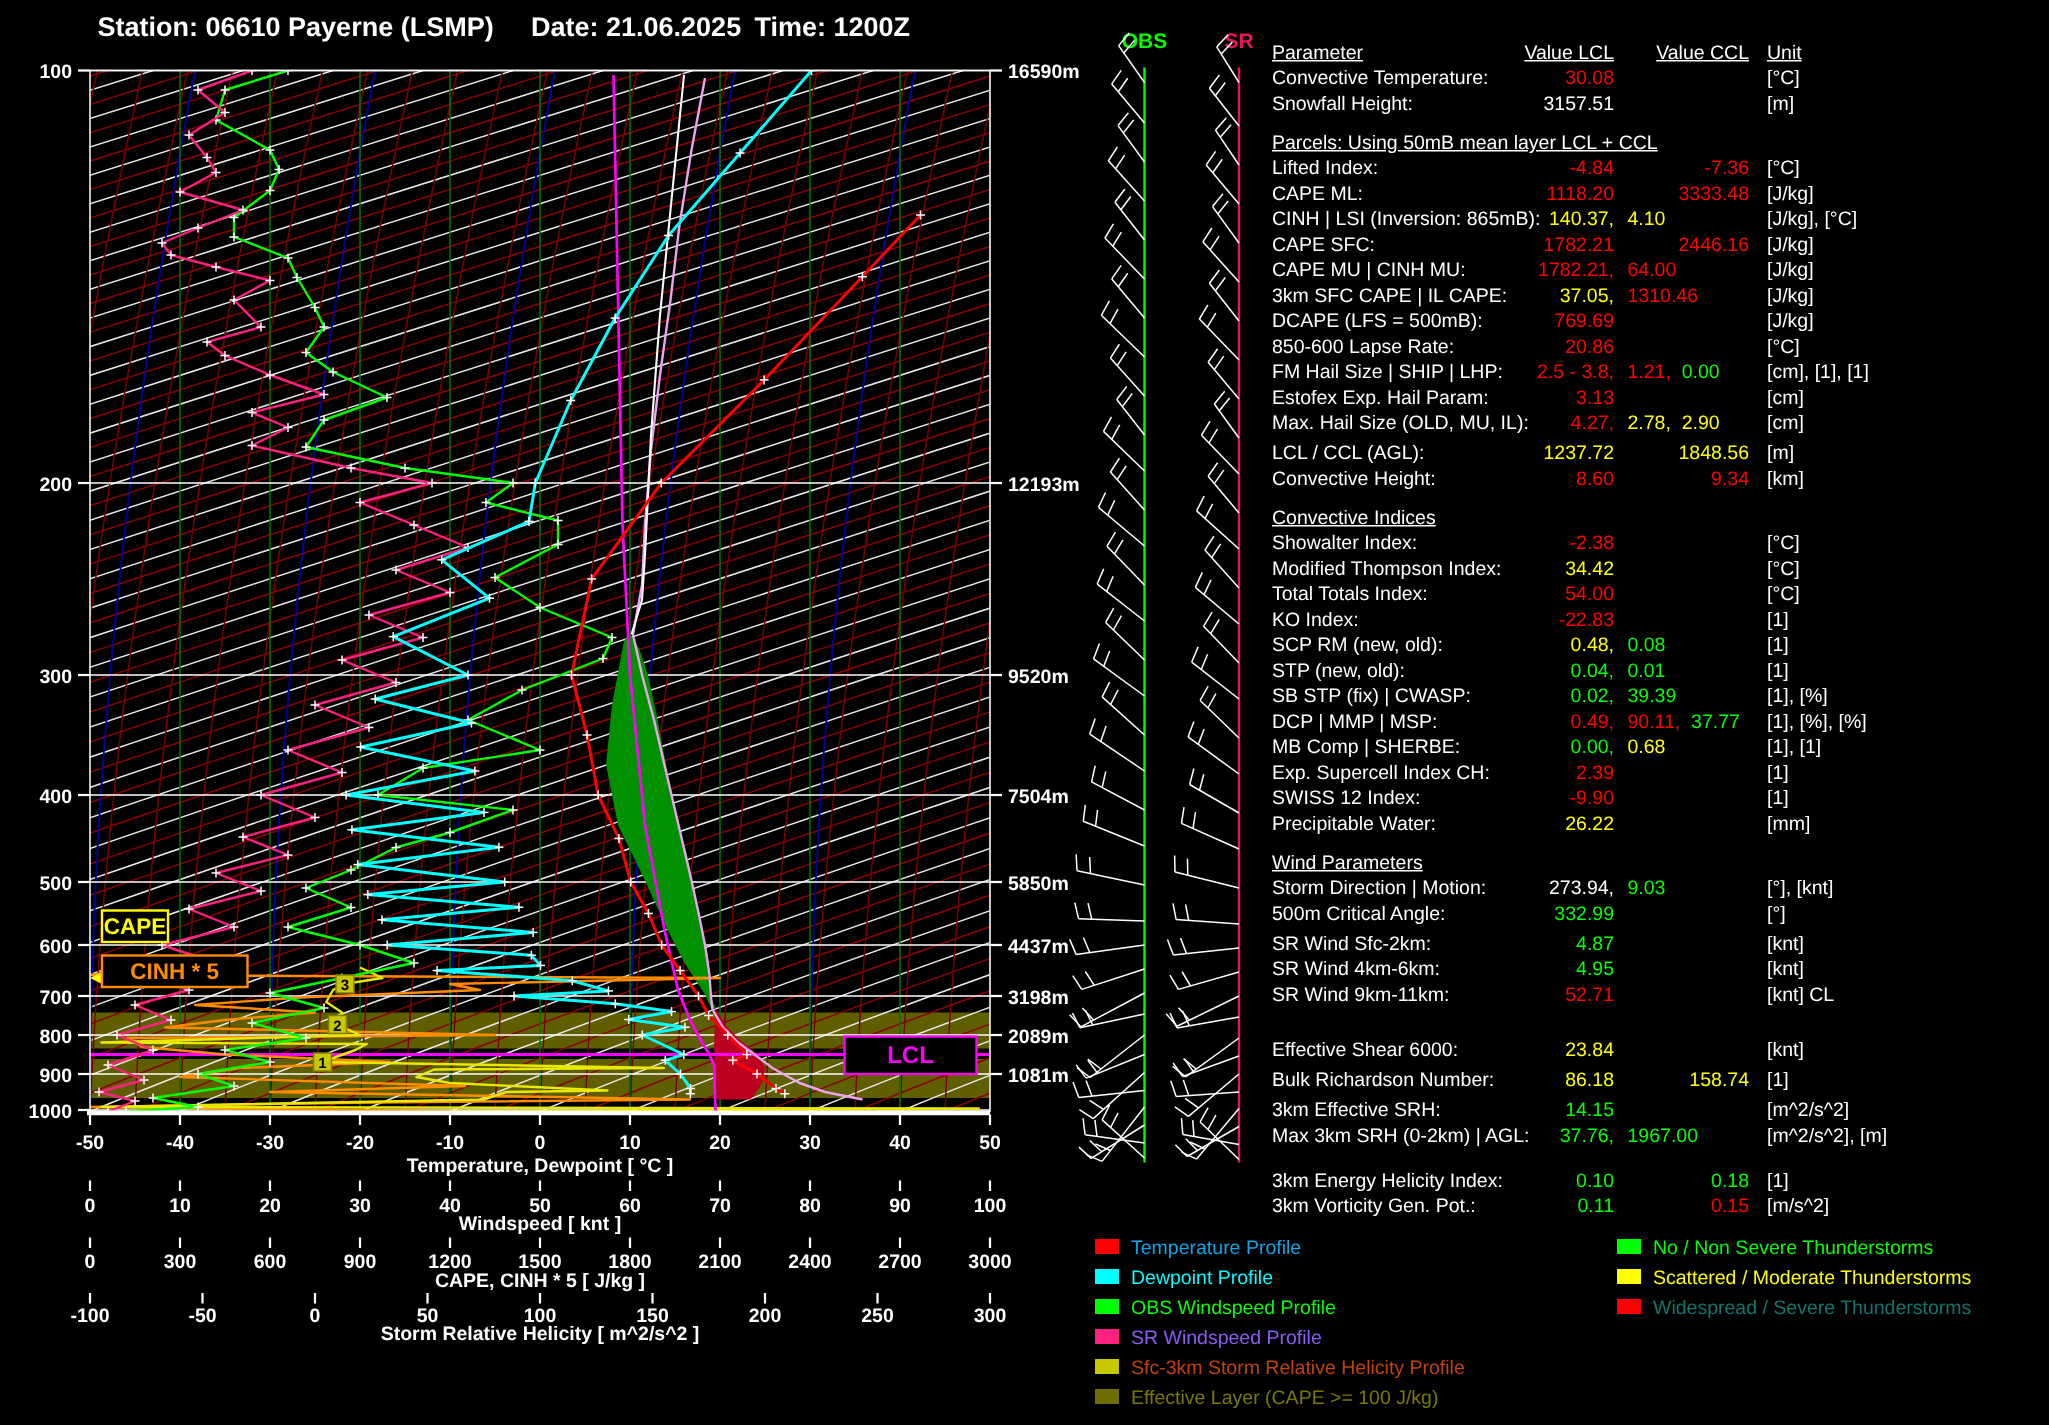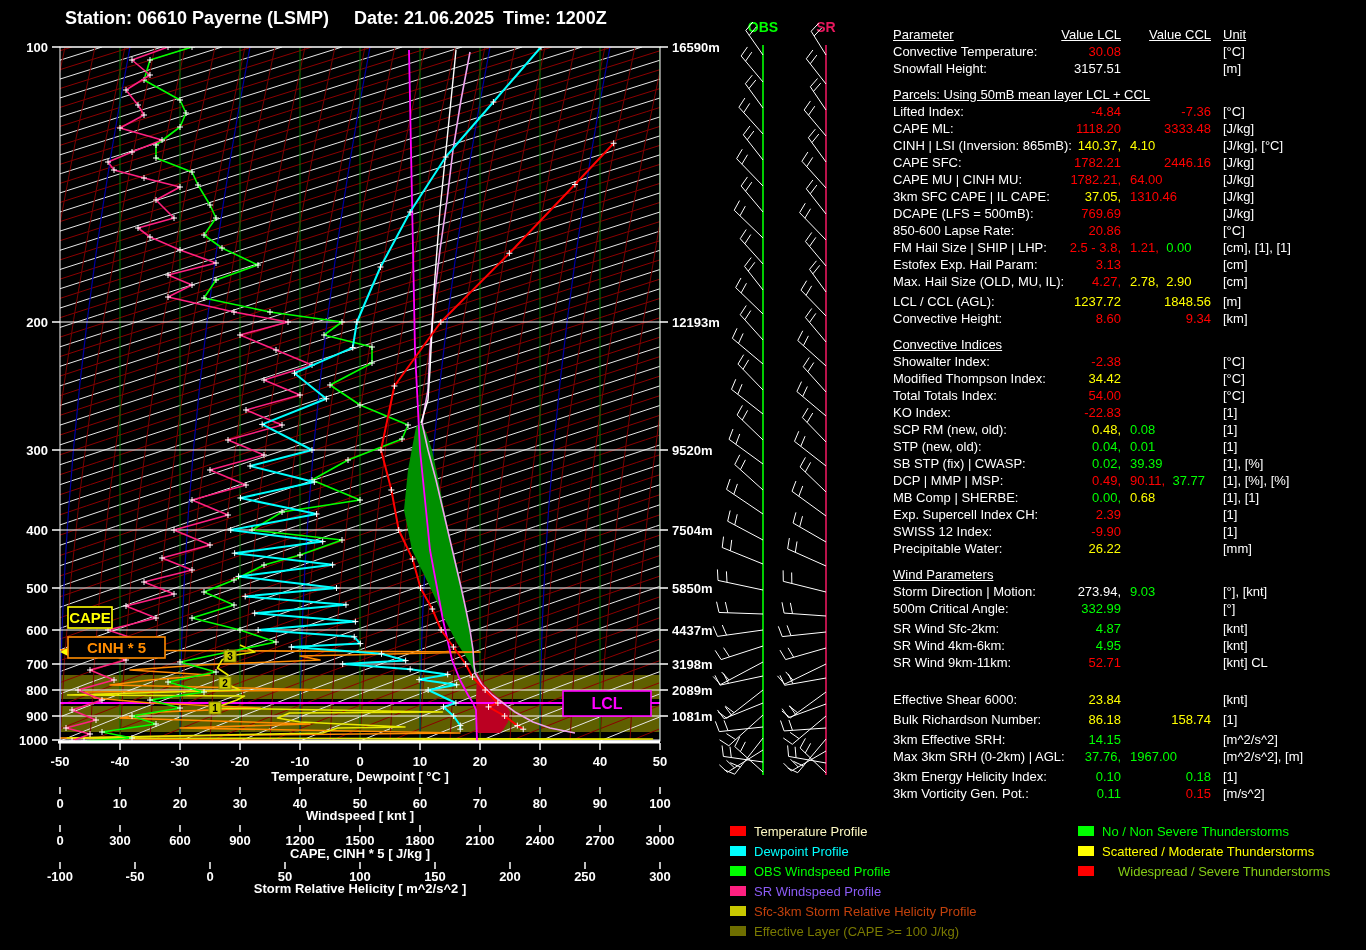--- a/index.html
+++ b/index.html
@@ -3,21 +3,21 @@
 <meta charset="utf-8">
 <style>
   html,body{margin:0;padding:0;background:#000;}
   #root{position:relative;width:1366px;height:950px;background:#000;overflow:hidden;
         font-family:"Liberation Sans",sans-serif;color:#fff;}
   #chart-svg{position:absolute;left:0;top:0;}
   .title-bar{position:absolute;left:0;top:8px;width:690px;height:22px;font-size:18px;font-weight:bold;color:#fff;white-space:nowrap;}
   .title-bar span{position:absolute;top:0;}
   #t-station{left:65px;} #t-date{left:354px;} #t-time{left:503px;}
   
-  #panel{position:absolute;left:893px;top:26px;width:470px;font-size:13px;line-height:17px;}
+  #panel{position:absolute;left:848px;top:26px;width:470px;font-size:13px;line-height:17px;}
   .trow{position:relative;height:17px;white-space:nowrap;}
   .trow .lbl{position:absolute;left:0;color:#fff;}
   .trow .v1{position:absolute;left:0;width:228px;text-align:right;}
   .trow .v2r{position:absolute;left:228px;width:90px;text-align:right;}
   .trow .v2l{position:absolute;left:237px;}
   .trow .unit{position:absolute;left:330px;color:#fff;}
   .thead .lbl,.thead .v1,.thead .v2r,.thead .unit{text-decoration:underline;color:#fff;}
   .sect{height:17px;margin-top:9px;text-decoration:underline;color:#fff;white-space:nowrap;}
   .c-r{color:#ff0000;} .c-y{color:#ffff00;} .c-g{color:#00ff00;} .c-w{color:#ffffff;}
   
@@ -1159,39 +1159,39 @@
         <span class="lbl">3km Effective SRH:</span>
         <span class="v1"><span class="c-g">14.15</span></span>
         <span class="unit">[m^2/s^2]</span>
       </div>
       <div class="trow">
         <span class="lbl">Max 3km SRH (0-2km) | AGL:</span>
         <span class="v1"><span class="c-g">37.76,</span></span>
         <span class="v2l"><span class="c-g">1967.00</span></span>
         <span class="unit">[m^2/s^2], [m]</span>
       </div>
-      <div class="trow" style="margin-top: 3px;">
+      <div class="trow" style="margin-top: 13px;">
         <span class="lbl">3km Energy Helicity Index:</span>
         <span class="v1"><span class="c-g">0.10</span></span>
         <span class="v2r"><span class="c-g">0.18</span></span>
         <span class="unit">[1]</span>
       </div>
       <div class="trow">
         <span class="lbl">3km Vorticity Gen. Pot.:</span>
         <span class="v1"><span class="c-g">0.11</span></span>
         <span class="v2r"><span class="c-r">0.15</span></span>
         <span class="unit">[m/s^2]</span>
       </div>
     </div>
   <div id="legend-left" class="legend">
-      <div class="litem"><span class="swatch" style="background: rgb(255, 0, 0);"></span><span style="color: #fef9c3;">Temperature Profile</span></div>
+      <div class="litem"><span class="swatch" style="background: rgb(255, 0, 0);"></span><span style="color: #0ea5e9;">Temperature Profile</span></div>
       <div class="litem"><span class="swatch" style="background: rgb(0, 255, 255);"></span><span style="color: rgb(0, 255, 255);">Dewpoint Profile</span></div>
       <div class="litem"><span class="swatch" style="background: rgb(0, 255, 0);"></span><span style="color: rgb(0, 255, 0);">OBS Windspeed Profile</span></div>
       <div class="litem"><span class="swatch" style="background: rgb(255, 32, 128);"></span><span style="color: #8b5cf6;">SR Windspeed Profile</span></div>
       <div class="litem"><span class="swatch" style="background: rgb(200, 200, 0);"></span><span style="color: #c2410c;">Sfc-3km Storm Relative Helicity Profile</span></div>
       <div class="litem"><span class="swatch" style="background: rgb(110, 110, 0);"></span><span style="color: rgb(122, 122, 0);">Effective Layer (CAPE &gt;= 100 J/kg)</span></div>
     </div>
   <div id="legend-right" class="legend">
       <div class="litem"><span class="swatch" style="background: rgb(0, 255, 0);"></span><span style="color: rgb(0, 255, 0);">No / Non Severe Thunderstorms</span></div>
       <div class="litem"><span class="swatch" style="background: rgb(255, 255, 0);"></span><span style="color: rgb(255, 255, 0);">Scattered / Moderate Thunderstorms</span></div>
-      <div class="litem"><span class="swatch" style="background: rgb(255, 0, 0);"></span><span style="color: #84cc16; margin-left: 16px;">Widespread / Severe Thunderstorms</span></div>
+      <div class="litem"><span class="swatch" style="background: rgb(255, 0, 0);"></span><span style="color: #0f766e;">Widespread / Severe Thunderstorms</span></div>
     </div>
 </div>
 
 </body></html>

